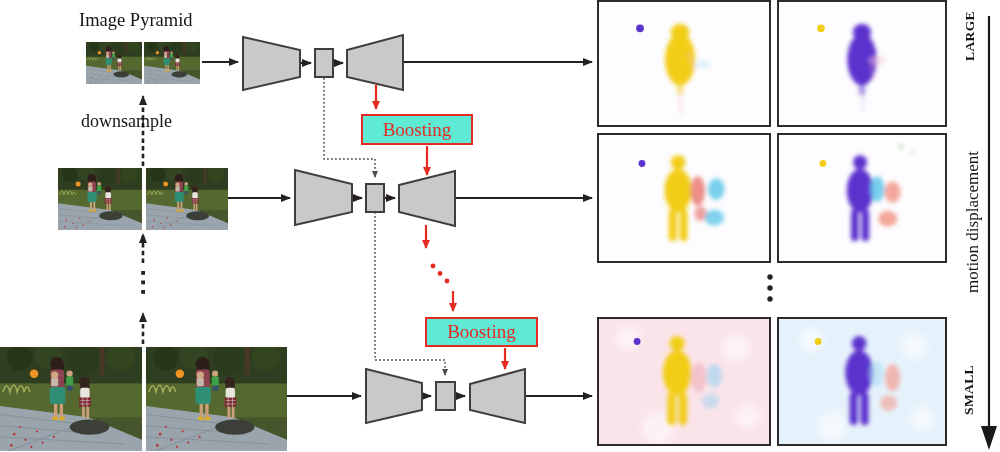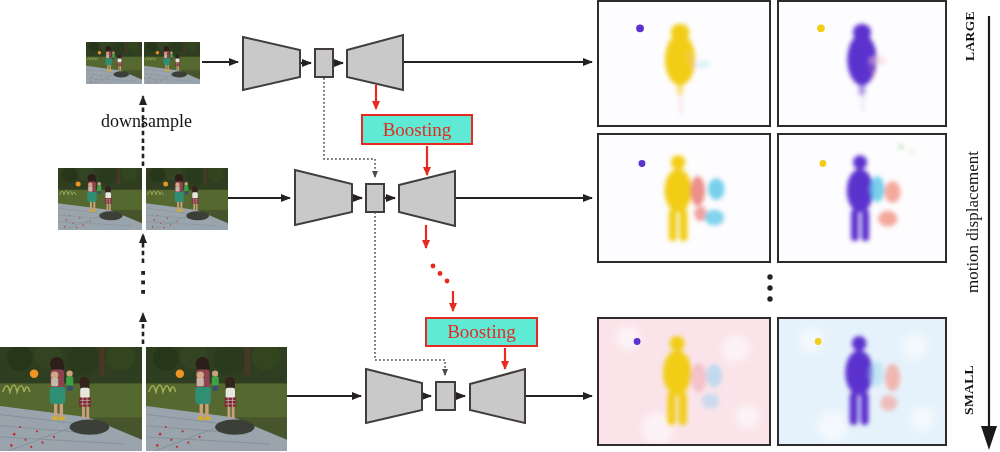--- a/index.html
+++ b/index.html
@@ -181,21 +181,22 @@
         <circle cx="770" cy="288" r="2.7"></circle>
         <circle cx="770" cy="299" r="2.7"></circle>
     </g>
 
     <g>
       <path d="M989,16 V427" stroke="#1a1a1a" stroke-width="2.2" fill="none"></path>
       <polygon points="981,426 997,426 989,450" fill="#1a1a1a"></polygon>
     </g>
   </svg>
 
-  <div class="lbl down" style="left:101px;top:111px;">downsample</div>
+  <div class="lbl title" style="left:79px;top:10px;">Image Pyramid</div>
+  <div class="lbl down" style="left:81px;top:111px;">downsample</div>
 
   <div class="boost" style="left:361px;top:114px;width:112px;height:31px;">
     <span>Boosting</span>
   </div>
   <div class="boost" style="left:425px;top:317px;width:113px;height:30px;">
     <span>Boosting</span>
   </div>
 
   <div class="photo" style="left:86px;top:42px;width:56px;height:42px;">
     <svg viewBox="0 0 100 74" preserveAspectRatio="none">

